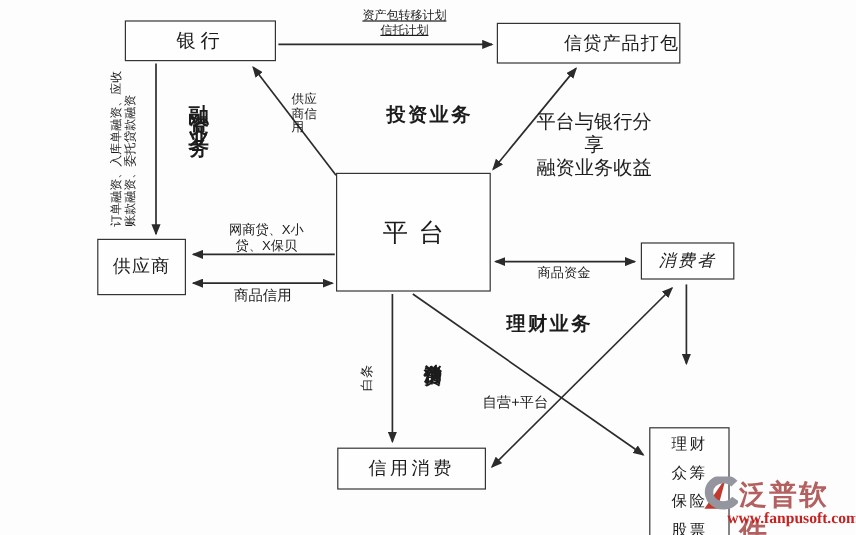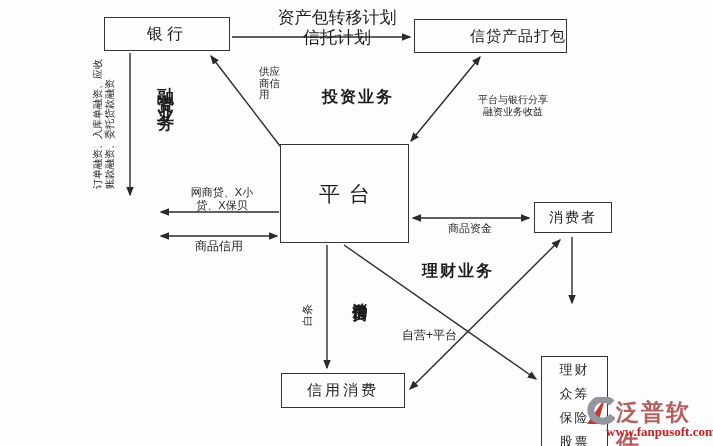--- a/index.html
+++ b/index.html
@@ -16,21 +16,21 @@
   .lbl{position:absolute;z-index:3;white-space:pre-line;line-height:1.18;}
   .center{text-align:center;}
   .big{font-size:16px;font-weight:bold;letter-spacing:2px;}
   .vtext{writing-mode:vertical-rl;text-orientation:upright;}
   .rot{transform:translate(-50%,-50%) rotate(-90deg);}
   
   .n-bank{font-size:16px;letter-spacing:4px;}
   .n-pack{font-size:15px;letter-spacing:1px;}
   .n-platform{font-size:21px;letter-spacing:9px;text-indent:9px;}
   .n-supplier{font-size:15px;letter-spacing:1px;}
-  .n-consumer{font-size:14px;letter-spacing:2px;}
+  .n-consumer{font-size:14px;letter-spacing:2px;font-style:italic;}
   .n-creditcons{font-size:15px;letter-spacing:3px;}
   .n-wealth{font-size:13px;letter-spacing:2px;line-height:24px;}
   
   .wm{position:absolute;z-index:4;}
   .wm-brand{font-size:23px;font-weight:bold;letter-spacing:2px;}
   .wm-url{font-family:"Liberation Serif","DejaVu Serif",serif;font-weight:bold;font-size:13px;}
 </style>
 </head>
 <body>
 
@@ -62,42 +62,45 @@
   </div>
 
   <div class="node" style="left:414px;top:19px;width:153px;height:34px;justify-content:flex-end;">
     <span class="n-pack">信贷产品打包</span>
   </div>
 
   <div class="node" style="left:280px;top:144px;width:129px;height:99px;">
     <span class="n-platform">平台</span>
   </div>
 
+  <div class="node" style="left:81px;top:199px;width:74px;height:47px;">
+    <span class="n-supplier">供应商</span>
+  </div>
 
   <div class="node" style="left:534px;top:202px;width:78px;height:31px;">
     <span class="n-consumer">消费者</span>
   </div>
 
   <div class="node" style="left:281px;top:373px;width:124px;height:35px;">
     <span class="n-creditcons">信用消费</span>
   </div>
 
   <div class="node" style="left:541px;top:308px;width:67px;height:99px;margin-top:48px;">
     <span class="n-wealth">理财
 众筹
 保险
 股票</span>
   </div>
 
-  <div class="lbl center" style="left:268px;top:8px;width:138px;font-size:17px;">资产包转移计划
+  <div class="lbl center" style="left:268px;top:8px;width:138px;font-size:10px;text-decoration:underline;">资产包转移计划
 信托计划</div>
 
-  <div class="lbl" style="left:243px;top:66px;width:23px;font-size:10.5px;line-height:11.5px;margin-left:16px;">供应商信用</div>
+  <div class="lbl" style="left:243px;top:78px;width:23px;font-size:10.5px;line-height:11.5px;">供应商信用</div>
 
-  <div class="lbl center" style="left:463px;top:94px;width:100px;font-size:10px;">平台与银行分享
+  <div class="lbl center" style="left:445px;top:94px;width:100px;font-size:16px;">平台与银行分享
 融资业务收益</div>
 
   <div class="lbl rot" style="left:104px;top:123px;width:132px;font-size:10px;line-height:12px;">订单融资、入库单融资、应收账款融资、委托贷款融资</div>
 
   <div class="lbl center" style="left:185px;top:186px;width:74px;font-size:11px;">网商贷、X小贷、X保贝</div>
 
   <div class="lbl center" style="left:190px;top:239px;width:58px;font-size:12px;">商品信用</div>
 
   <div class="lbl center" style="left:445px;top:222px;width:50px;font-size:11px;">商品资金</div>
 

